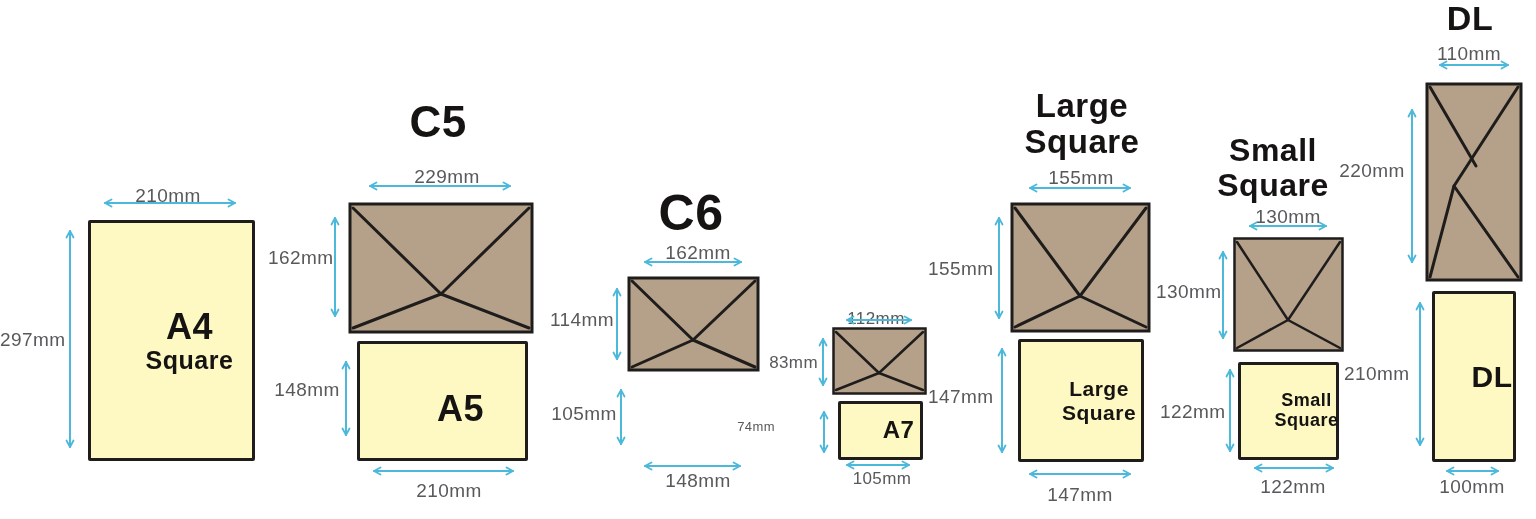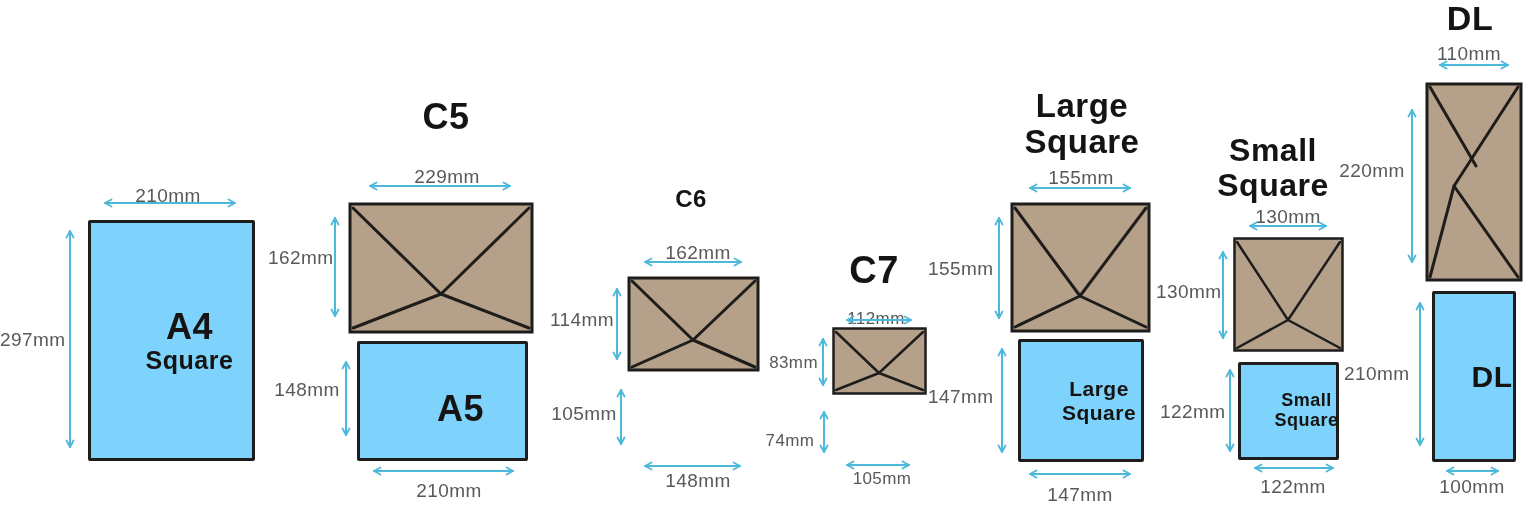--- a/index.html
+++ b/index.html
@@ -10,21 +10,21 @@
     --dim:#58595b;
     --title:#161413;
     --bg:#ffffff;
   }
   *{margin:0;padding:0;box-sizing:border-box;}
   body{background:var(--bg);font-family:"Liberation Sans", sans-serif;}
   #stage{position:relative;width:1536px;height:519px;background:var(--bg);overflow:hidden;}
   .sec{position:absolute;inset:0;pointer-events:none;}
   .title{position:absolute;color:var(--title);font-weight:bold;text-align:center;line-height:1.08;letter-spacing:0.5px;white-space:nowrap;}
   .dim{position:absolute;color:var(--dim);font-size:19px;text-align:center;letter-spacing:0.4px;white-space:nowrap;line-height:1;}
-  .sheet{position:absolute;background:#7dd3fc;border:3px solid var(--ink);border-radius:2px;
+  .sheet{position:absolute;background:#fef9c3;border:3px solid var(--ink);border-radius:2px;
          display:flex;flex-direction:column;align-items:center;justify-content:center;padding-left:36px;}
   .sheet .lbl{color:var(--title);font-weight:bold;text-align:center;line-height:1.1;letter-spacing:0.5px;}
   .arrow{position:absolute;overflow:visible;}
   .arrow line{stroke:var(--arrow);stroke-width:2;stroke-linecap:round;}
   .ah-path{stroke:var(--arrow);fill:none;stroke-width:1.8;stroke-linecap:round;stroke-linejoin:round;}
   .env{position:absolute;overflow:visible;}
   .env-body{fill:var(--env-fill);stroke:var(--ink);stroke-width:3;}
   .env-line{fill:none;stroke:var(--ink);stroke-width:3;stroke-linejoin:round;stroke-linecap:round;}
   .sw25 .env-body,.sw25 .env-line{stroke-width:2.5;}
 </style>
@@ -50,21 +50,21 @@
     <svg class="arrow" style="left:64px;top:224px;" width="12" height="230">
         <line x1="6" y1="7" x2="6" y2="223" marker-start="url(#ah)" marker-end="url(#ah)"></line>
       </svg>
     <div class="sheet" style="left:88px;top:220px;width:167px;height:241px;">
       <span class="lbl" style="font-size:36px;">A4</span>
       <span class="lbl" style="font-size:25px;">Square</span>
     </div>
   </div>
 
   <div class="sec">
-    <div class="title" style="left:396px;top:98px;width:100px;font-size:36px;">C5</div>
+    <div class="title" style="left:388px;top:98px;width:100px;font-size:44px;">C5</div>
     <div class="dim" style="left:397px;top:167px;width:100px;">229mm</div>
     <svg class="arrow" style="left:363px;top:180px;" width="154" height="12">
         <line x1="7" y1="6" x2="147" y2="6" marker-start="url(#ah)" marker-end="url(#ah)"></line>
       </svg>
     <div class="dim" style="left:268px;top:248px;width:64px;">162mm</div>
     <svg class="arrow" style="left:329px;top:211px;" width="12" height="112">
         <line x1="6" y1="7" x2="6" y2="105" marker-start="url(#ah)" marker-end="url(#ah)"></line>
       </svg>
     <svg class="env" style="left:348px;top:202px;" width="186" height="132" viewBox="0 0 186 132">
       <rect class="env-body" x="2" y="2" width="182" height="128"></rect>
@@ -79,21 +79,21 @@
     <svg class="arrow" style="left:340px;top:355px;" width="12" height="87">
         <line x1="6" y1="7" x2="6" y2="80" marker-start="url(#ah)" marker-end="url(#ah)"></line>
       </svg>
     <div class="dim" style="left:399px;top:481px;width:100px;">210mm</div>
     <svg class="arrow" style="left:367px;top:465px;" width="153" height="12">
         <line x1="7" y1="6" x2="146" y2="6" marker-start="url(#ah)" marker-end="url(#ah)"></line>
       </svg>
   </div>
 
   <div class="sec">
-    <div class="title" style="left:641px;top:186px;width:100px;font-size:24px;">C6</div>
+    <div class="title" style="left:641px;top:186px;width:100px;font-size:50px;">C6</div>
     <div class="dim" style="left:648px;top:243px;width:100px;">162mm</div>
     <svg class="arrow" style="left:638px;top:256px;" width="110" height="12">
         <line x1="7" y1="6" x2="103" y2="6" marker-start="url(#ah)" marker-end="url(#ah)"></line>
       </svg>
     <div class="dim" style="left:550px;top:310px;width:64px;">114mm</div>
     <svg class="arrow" style="left:611px;top:282px;" width="12" height="84">
         <line x1="6" y1="7" x2="6" y2="77" marker-start="url(#ah)" marker-end="url(#ah)"></line>
       </svg>
     <svg class="env" style="left:627px;top:276px;" width="133" height="96" viewBox="0 0 133 96">
       <rect class="env-body" x="2" y="2" width="129" height="92"></rect>
@@ -105,36 +105,38 @@
     <svg class="arrow" style="left:615px;top:383px;" width="12" height="68">
         <line x1="6" y1="7" x2="6" y2="61" marker-start="url(#ah)" marker-end="url(#ah)"></line>
       </svg>
     <div class="dim" style="left:648px;top:471px;width:100px;">148mm</div>
     <svg class="arrow" style="left:638px;top:460px;" width="109" height="12">
         <line x1="7" y1="6" x2="102" y2="6" marker-start="url(#ah)" marker-end="url(#ah)"></line>
       </svg>
   </div>
 
   <div class="sec">
-    <div class="title" style="left:824px;top:250px;width:100px;font-size:38px;">C7</div>
     <div class="dim" style="left:826px;top:302px;width:100px;font-size:17px;margin-top:8px;">112mm</div>
     <svg class="arrow" style="left:840px;top:314px;" width="78" height="12">
         <line x1="7" y1="6" x2="71" y2="6" marker-start="url(#ah)" marker-end="url(#ah)"></line>
       </svg>
     <div class="dim" style="left:764px;top:354px;width:54px;font-size:17px;text-align:right;">83mm</div>
     <svg class="arrow" style="left:817px;top:332px;" width="12" height="60">
         <line x1="6" y1="7" x2="6" y2="53" marker-start="url(#ah)" marker-end="url(#ah)"></line>
       </svg>
     <svg class="env sw25" style="left:832px;top:327px;" width="95" height="68" viewBox="0 0 95 68">
       <rect class="env-body" x="1.5" y="1.5" width="92" height="65"></rect>
       <path class="env-line" d="M4,5 L47,46 L91,5"></path>
       <path class="env-line" d="M4,63 L47,46"></path>
       <path class="env-line" d="M91,63 L47,46"></path>
     </svg>
-    <div class="dim" style="left:762px;top:420px;width:56px;font-size:17px;margin-top:12px;">74mm</div>
+    <div class="sheet" style="left:838px;top:401px;width:85px;height:59px;">
+      <span class="lbl" style="font-size:24px;">A7</span>
+    </div>
+    <div class="dim" style="left:728px;top:420px;width:56px;font-size:13px;">74mm</div>
     <svg class="arrow" style="left:818px;top:405px;" width="12" height="54">
         <line x1="6" y1="7" x2="6" y2="47" marker-start="url(#ah)" marker-end="url(#ah)"></line>
       </svg>
     <div class="dim" style="left:832px;top:470px;width:100px;font-size:17px;">105mm</div>
     <svg class="arrow" style="left:840px;top:459px;" width="76" height="12">
         <line x1="7" y1="6" x2="69" y2="6" marker-start="url(#ah)" marker-end="url(#ah)"></line>
       </svg>
   </div>
 
   <div class="sec">

